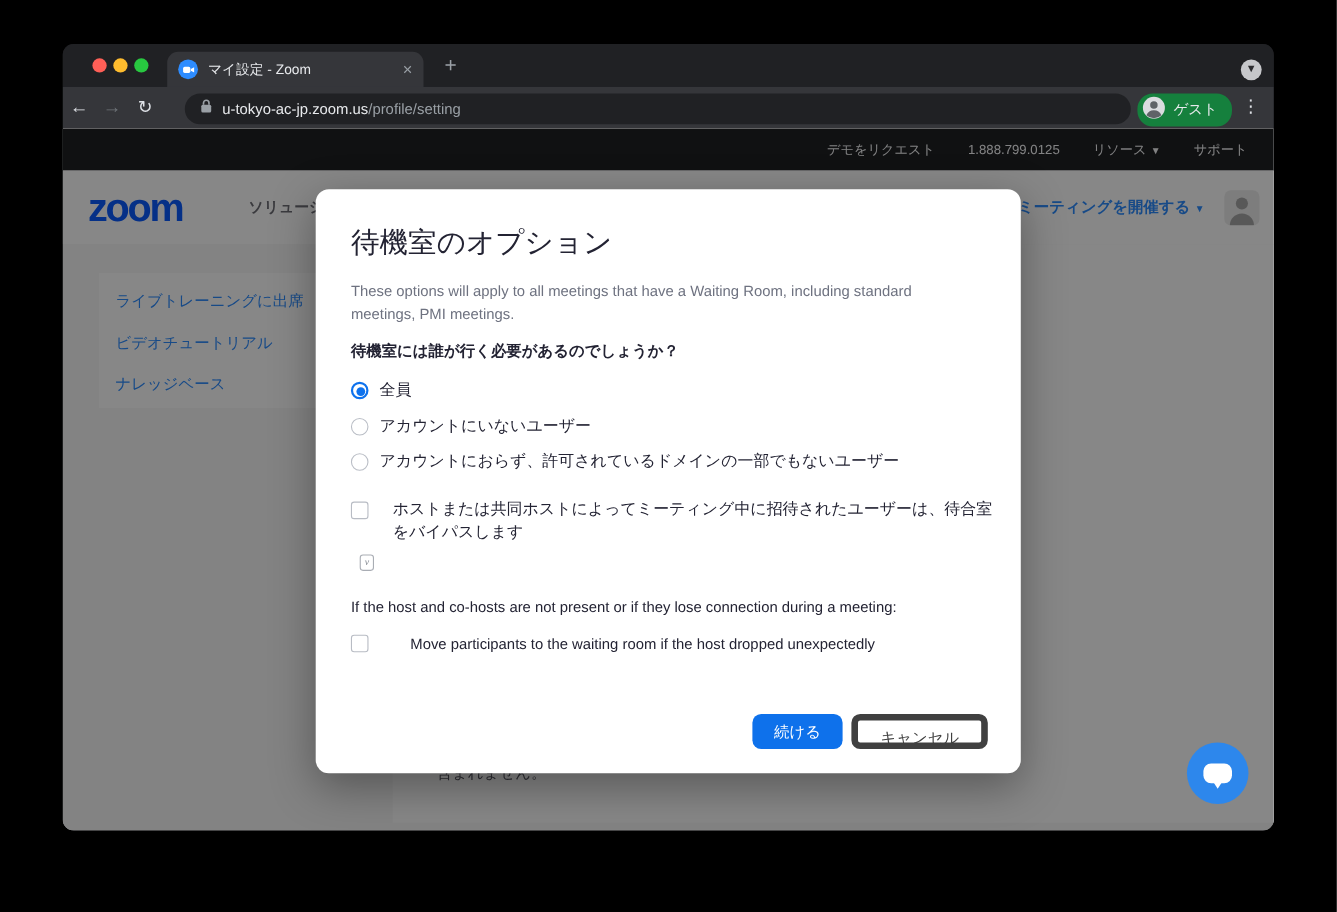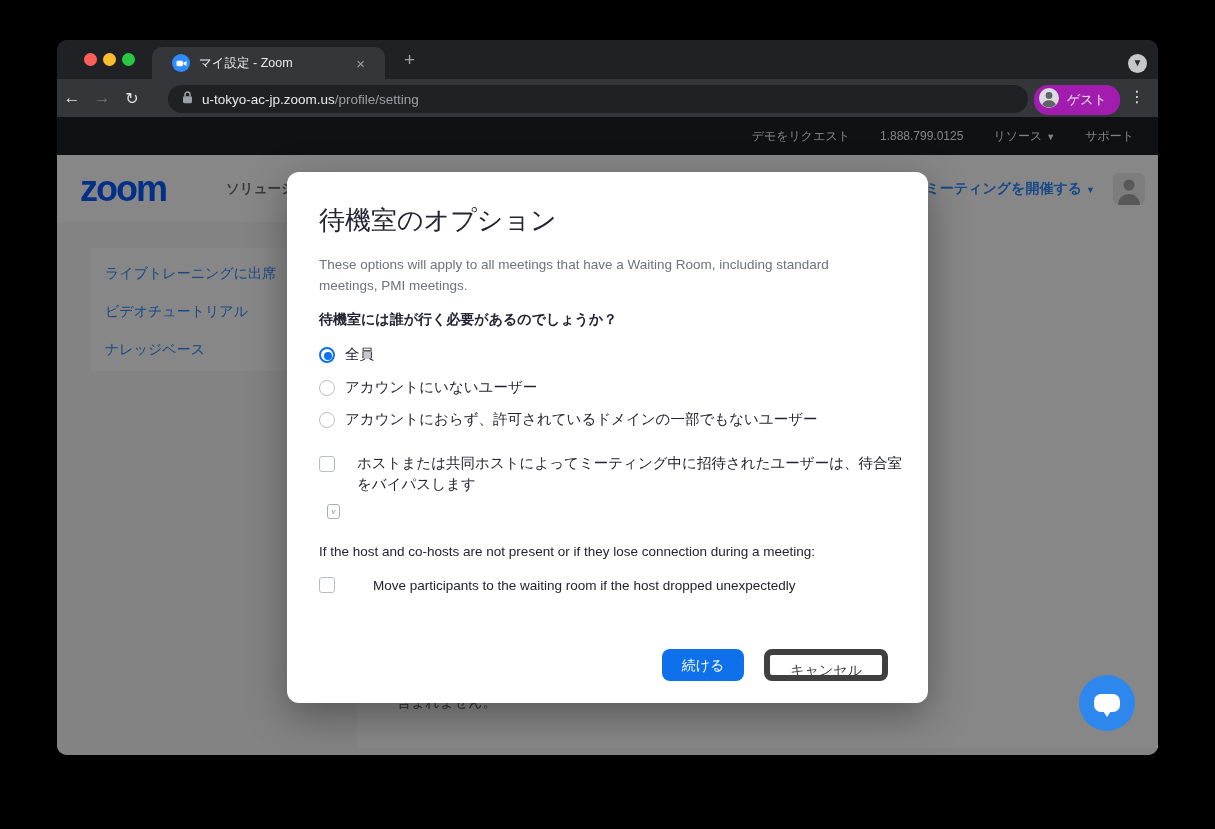--- a/index.html
+++ b/index.html
@@ -6,38 +6,38 @@
   body { background:#000; font-family:"Liberation Sans","DejaVu Sans",sans-serif; }
   #stage { position:relative; width:1215px; height:829px; background:#000; overflow:hidden; }
   #window { position:absolute; left:57px; top:40px; width:1101px; height:715px;
             border-radius:10px; overflow:hidden; background:#202124; }
 
   
   #tabstrip { position:absolute; left:0; top:0; width:100%; height:39px; background:#202124; }
   .tl { position:absolute; top:13px; width:13px; height:13px; border-radius:50%; }
   #tl-close{ left:27px; background:#ff5f57; } #tl-min{ left:46px; background:#febc2e; } #tl-max{ left:65px; background:#28c840; }
   #tab { position:absolute; left:95px; top:7px; width:233px; height:32px; background:#35363a;
-         border-radius:10px 10px 0 0; display:flex; align-items:center; padding:0 20px; }
+         border-radius:10px 10px 0 0; display:flex; align-items:center; padding:0 10px; }
   .favicon { width:18px; height:18px; border-radius:50%; background:#2d8cff; display:flex; align-items:center; justify-content:center; flex:0 0 18px; }
   #tab-title { color:#e8eaed; font-size:12.5px; margin-left:9px; white-space:nowrap; overflow:hidden; flex:1; }
   #tab-close { color:#9aa0a6; font-size:15px; margin-left:6px; cursor:default; }
   #new-tab { position:absolute; left:347px; top:11px; color:#9aa0a6; font-size:19px; line-height:17px; }
   #browser-menu { position:absolute; left:1071px; top:14px; width:19px; height:19px; border-radius:50%;
                   background:#c6c7ca; color:#2b2b2e; font-size:10px; text-align:center; line-height:18px; }
 
   #toolbar { position:absolute; left:0; top:39px; width:100%; height:38px; background:#35363a;
              display:flex; align-items:center; }
   .navbtn { font-size:17px; width:30px; text-align:center; color:#dee1e6; }
   #fwd { color:#70757a; }
   #reload { font-size:16px; }
   #urlbar { position:absolute; left:111px; top:6px; width:860px; height:28px; border-radius:15px;
             background:#202124; display:flex; align-items:center; padding:0 14px; }
   #url-text { font-size:13.5px; margin-left:9px; color:#e8eaed; white-space:nowrap;text-align:right; }
   #url-text .path { color:#9aa0a6; }
-  #guest-pill { position:absolute; left:977px; top:6px; height:30px; border-radius:14px; background:#a21caf;
+  #guest-pill { position:absolute; left:977px; top:6px; height:30px; border-radius:14px; background:#15803d;
                 display:flex; align-items:center; padding:0 13px 0 4px; }
   #guest-label { color:#e8eaed; font-size:13px; margin-left:7px; }
   #kebab { position:absolute; left:1072px; top:8px; color:#dee1e6; font-size:16px; letter-spacing:0; }
 
   
   #page-area { position:absolute; left:0; top:77px; width:1101px; height:638px; background:#f7f7f7; overflow:hidden; }
 
   #site-topbar { position:absolute; left:0; top:0; width:100%; height:38px; background:#1f2023;
                  display:flex; align-items:center; justify-content:flex-end; gap:30px; padding-right:24px; }
   .topbar-item { color:#f5f6f7; font-size:12px; white-space:nowrap; }
@@ -76,21 +76,21 @@
   .checkbox { width:16px; height:16px; border:1px solid #b8bcc4; border-radius:3px; background:#fff; flex:0 0 16px; }
   #check-row-1 { position:absolute; left:32px; top:284px; display:flex; align-items:flex-start; gap:22px; }
   #check-label-1 { font-size:14.5px; line-height:21px; color:#232333; width:549px; margin-top:-3px; }
   #broken-icon { position:absolute; left:40px; top:332px; width:13px; height:15px; border:1px solid #a9adb4;
                  border-radius:3px; color:#7d828b; font-size:9px; font-style:italic; font-family:"Liberation Serif","DejaVu Serif",serif;
                  text-align:center; line-height:13px; }
   #modal-cond { position:absolute; left:32px; top:372px; font-size:13.5px; font-weight:400; color:#232333; }
   #check-row-2 { position:absolute; left:32px; top:405px; display:flex; align-items:center; gap:10px; }
   #check-label-2 { font-size:13.5px; color:#232333; white-space:nowrap;margin-left:28px; }
 
-  #modal-buttons { position:absolute; right:40px; top:477px; display:flex; gap:20px; }
+  #modal-buttons { position:absolute; right:30px; top:477px; display:flex; gap:8px; }
   .btn { height:32px; line-height:32px; padding:0 20px; border-radius:8px; font-size:14px; white-space:nowrap; }
   #btn-continue { background:#0e71eb; color:#fff; }
   #btn-cancel { background:#fff; color:#404040; border:6px solid #404040; line-height:30px; }
 
   
   #chat-bubble { position:absolute; left:1022px; top:558px; width:56px; height:56px; border-radius:50%;
                  background:#2d87ec; z-index:20; display:flex; align-items:center; justify-content:center; }
   #chat-icon { position:relative; width:26px; height:18px; background:#fff; border-radius:7px; }
   #chat-icon::after { content:""; position:absolute; left:9px; bottom:-5px; border-left:4px solid transparent;
                       border-right:4px solid transparent; border-top:6px solid #fff; }

